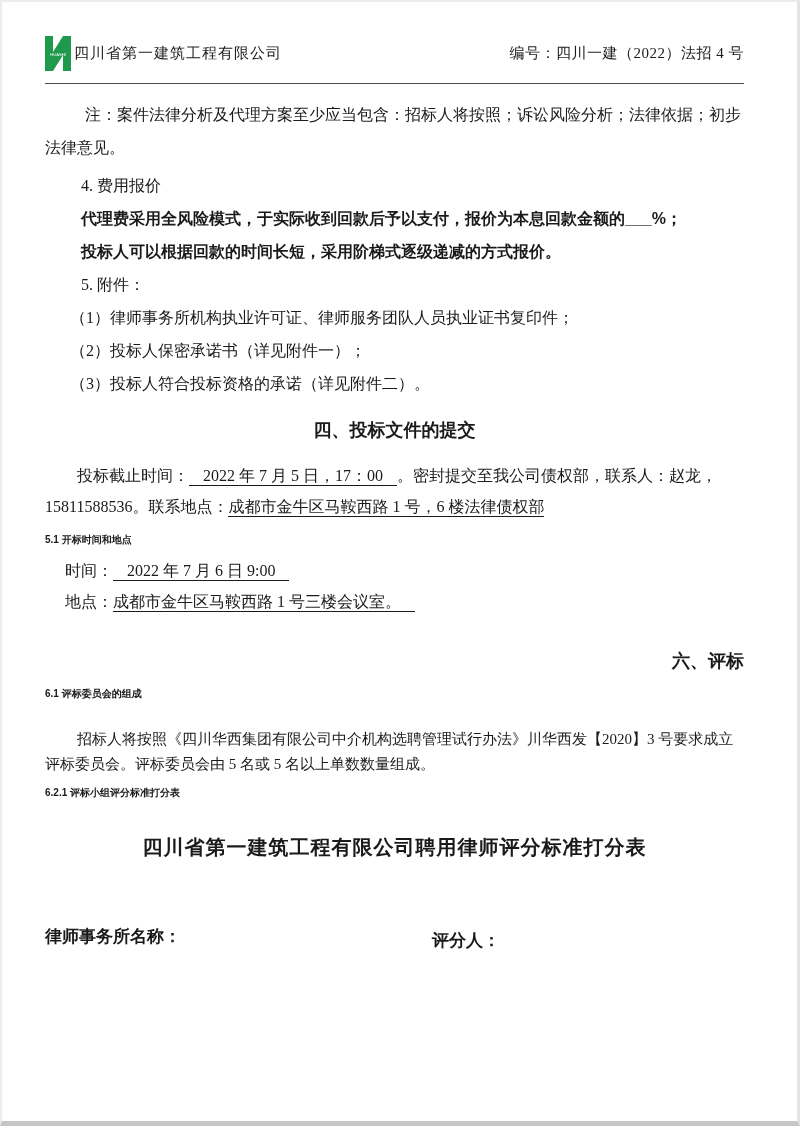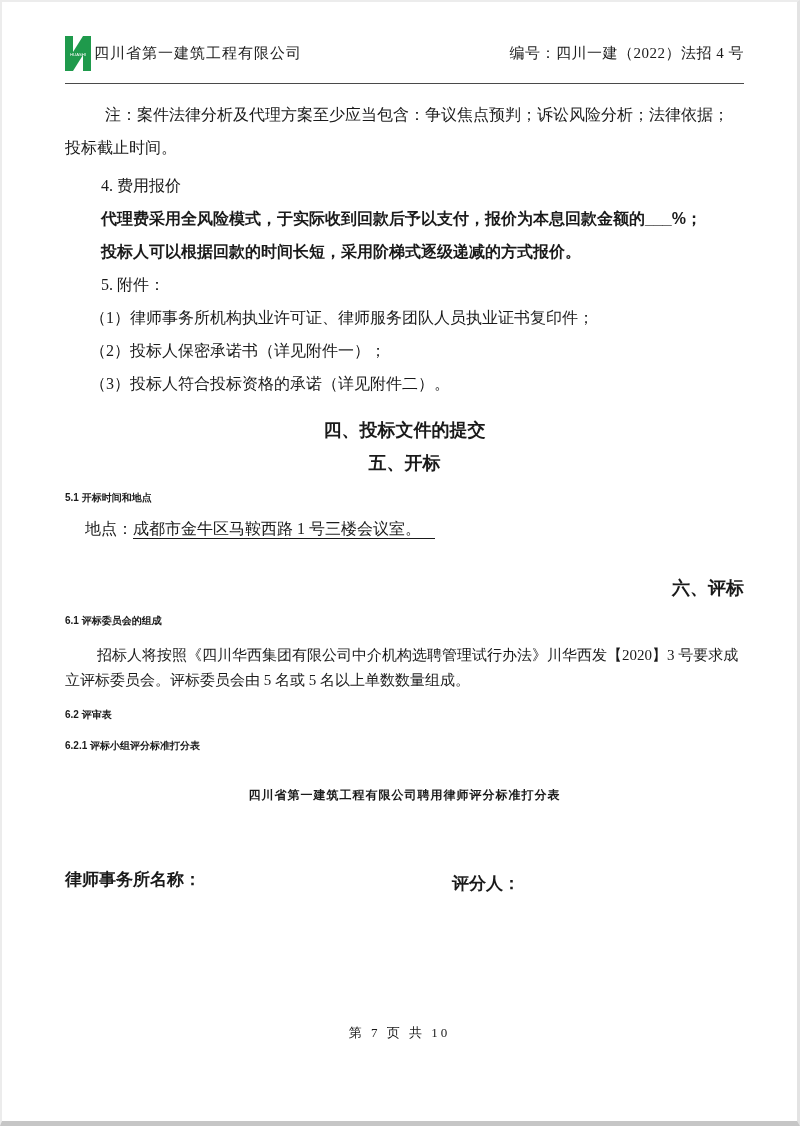--- a/index.html
+++ b/index.html
@@ -9,21 +9,21 @@
     color: #1a1a1a;
     overflow: hidden;
   }
   .page {
     width: 800px;
     height: 1126px;
     background: #ffffff;
     border: 2px solid #ececec;
     border-bottom: 5px solid #c6c6c6;
     border-right: 3px solid #e3e3e3;
-    padding: 34px 53px 0 63px;
+    padding: 34px 53px 0 43px;
     position: relative;
   }
   
   .header {
     display: flex;
     align-items: center;
     justify-content: space-between;
   }
   .header-left { display: flex; align-items: center; gap: 3px; }
   .logo-box { width: 26px; height: 35px; display: inline-block; }
@@ -71,27 +71,27 @@
     padding-bottom: 1px;
   }
   .u-lead { padding-left: 14px; }
   .u-tail { padding-right: 14px; }
   .submission-para { margin-top: 13px; line-height: 31px; text-indent: 32px; }
   .submission-para .wrap { text-indent: 0; }
   .committee-para {
     font-size: 15px;
     line-height: 25px;
     text-indent: 32px;
-    margin-top: 7px;
+    margin-top: 18px;
   }
   .table-title {
     text-align: center;
     font-family: "Liberation Sans", "DejaVu Sans", sans-serif;
     font-weight: bold;
-    font-size: 12px;
+    font-size: 20px;
     margin-top: 26px;
     letter-spacing: 1px;
   }
   .names-row {
     position: relative;
     margin-top: 64px;
     font-family: Liberation Sans, sans-serif;
     font-weight: bold;
     font-size: 17px;
     height: 26px;
@@ -124,46 +124,45 @@
           <polygon points="18,35 8,35 18,19" fill="#ffffff"></polygon>
           <text x="13" y="19.5" font-size="4.2" fill="#ffffff" text-anchor="middle" font-family="Liberation Sans, sans-serif">HUASHI</text>
         </svg>
       </span>
       <span class="company-name">四川省第一建筑工程有限公司</span>
     </div>
     <span class="doc-number">编号：四川一建（2022）法招 4 号</span>
   </div>
   <hr class="header-rule">
 
-  <p class="body-text note-para">注：案件法律分析及代理方案至少应当包含：争议焦点预判；诉讼风险分析；法律依据；投标截止时间。</p>
+  <p class="body-text note-para">注：案件法律分析及代理方案至少应当包含：招标人将按照；诉讼风险分析；法律依据；初步法律意见。</p>
 
   <p class="body-text ind36 mt5">4. 费用报价</p>
   <p class="body-text ind36 bold-hei">代理费采用全风险模式，于实际收到回款后予以支付，报价为本息回款金额的___%；</p>
   <p class="body-text ind36 bold-hei">投标人可以根据回款的时间长短，采用阶梯式逐级递减的方式报价。</p>
 
   <p class="body-text ind36">5. 附件：</p>
   <p class="body-text ind25">（1）律师事务所机构执业许可证、律师服务团队人员执业证书复印件；</p>
   <p class="body-text ind25">（2）投标人保密承诺书（详见附件一）；</p>
   <p class="body-text ind25">（3）投标人符合投标资格的承诺（详见附件二）。</p>
 
   <p class="center-heading mt14">四、投标文件的提交</p>
 
+  <p class="body-text submission-para"><span class="wrap">投标截止时间：</span><span class="u u-lead u-tail">2022 年 7 月 5 日，17：00</span><span>。密封提交至我公司债权部，联系人：赵龙，</span><span>15811588536。联系地点：</span><span class="u">成都市金牛区马鞍西路 1 号，6 楼法律债权部</span></p>
 
-  <p class="center-heading">五、开标</p>
   <p class="sub-heading mt2">5.1 开标时间和地点</p>
+  <p class="body-text ind20" style="line-height:31px;"><span>时间：</span><span class="u u-lead u-tail">2022 年 7 月 6 日  9:00</span></p>
   <p class="body-text ind20" style="line-height:31px;"><span>地点：</span><span class="u u-tail">成都市金牛区马鞍西路 1 号三楼会议室。</span></p>
 
   <p class="center-heading" style="margin-top:28px;text-align:right;">六、评标</p>
   <p class="sub-heading">6.1 评标委员会的组成</p>
   <p class="committee-para">招标人将按照《四川华西集团有限公司中介机构选聘管理试行办法》川华西发【2020】3 号要求成立评标委员会。评标委员会由 5 名或 5 名以上单数数量组成。</p>
-  <p class="sub-heading" style="margin-top:6px;">6.2 评审表</p>
   <p class="sub-heading">6.2.1 评标小组评分标准打分表</p>
 
   <p class="table-title">四川省第一建筑工程有限公司聘用律师评分标准打分表</p>
 
   <div class="names-row">
     <span>律师事务所名称：</span>
     <span class="scorer">评分人：</span>
   </div>
 
-  <div class="page-footer">第 7 页 共 10</div>
 
 </div>
 
 </body></html>

